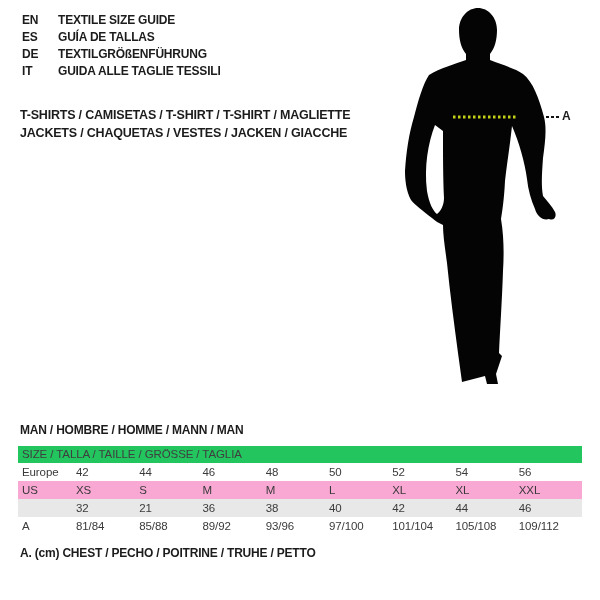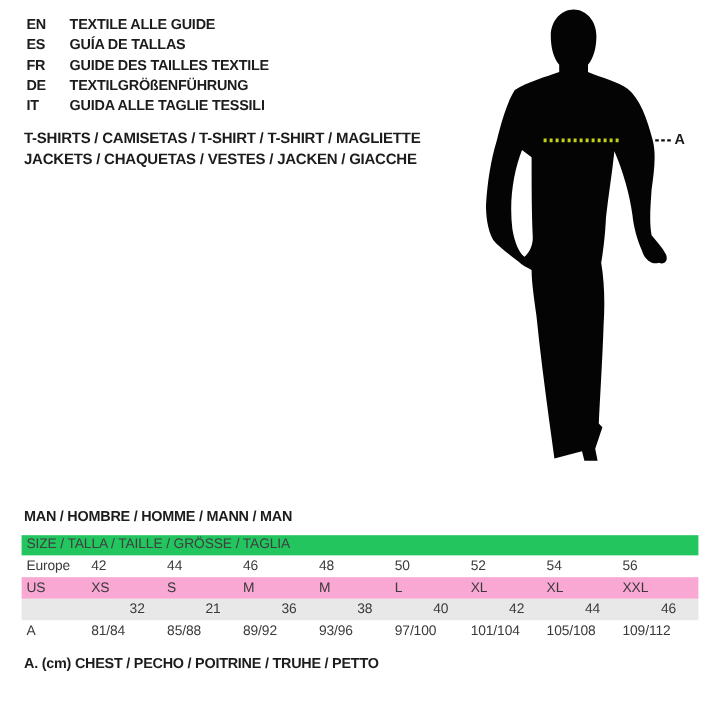--- a/index.html
+++ b/index.html
@@ -20,41 +20,37 @@
   
   .section-title{position:absolute;left:20px;top:423px;font-size:12px;font-weight:700;letter-spacing:-0.2px;}
   
   .size-table{position:absolute;left:18px;top:446px;width:564px;font-size:11.5px;color:#3a3a3a;letter-spacing:-0.1px;}
   .st-header{height:17px;line-height:17px;padding-left:4px;background:#22c55e;color:#3f3f3f;}
   .st-row{display:grid;grid-template-columns:58px repeat(8,1fr);height:18px;line-height:18px;}
   .st-row .st-label{text-align:left;padding-left:4px;}
   .st-row .st-val{text-align:left;}
   .row-plain{background:#ffffff;}
   .row-shade1{background:#f9a8d4;}
-  .row-shade2{background:#e8e8e8;gap:32px;}
+  .row-shade2{background:#e8e8e8;}
   
   .footer-note{position:absolute;left:20px;top:546px;font-size:12px;font-weight:700;letter-spacing:-0.2px;}
 </style>
 </head>
 <body>
 
 <div class="canvas">
 
   <div class="lang-block">
     <div class="lang-row">
       <span class="lang-code">EN</span>
-      <span>TEXTILE ALLE GUIDE</span>
+      <span>TEXTILE SIZE GUIDE</span>
     </div>
     <div class="lang-row">
       <span class="lang-code">ES</span>
       <span>GUÍA DE TALLAS</span>
-    </div>
-    <div class="lang-row">
-      <span class="lang-code">FR</span>
-      <span>GUIDE DES TAILLES TEXTILE</span>
     </div>
     <div class="lang-row">
       <span class="lang-code">DE</span>
       <span>TEXTILGRÖßENFÜHRUNG</span>
     </div>
     <div class="lang-row">
       <span class="lang-code">IT</span>
       <span>GUIDA ALLE TAGLIE TESSILI</span>
     </div>
   </div>

